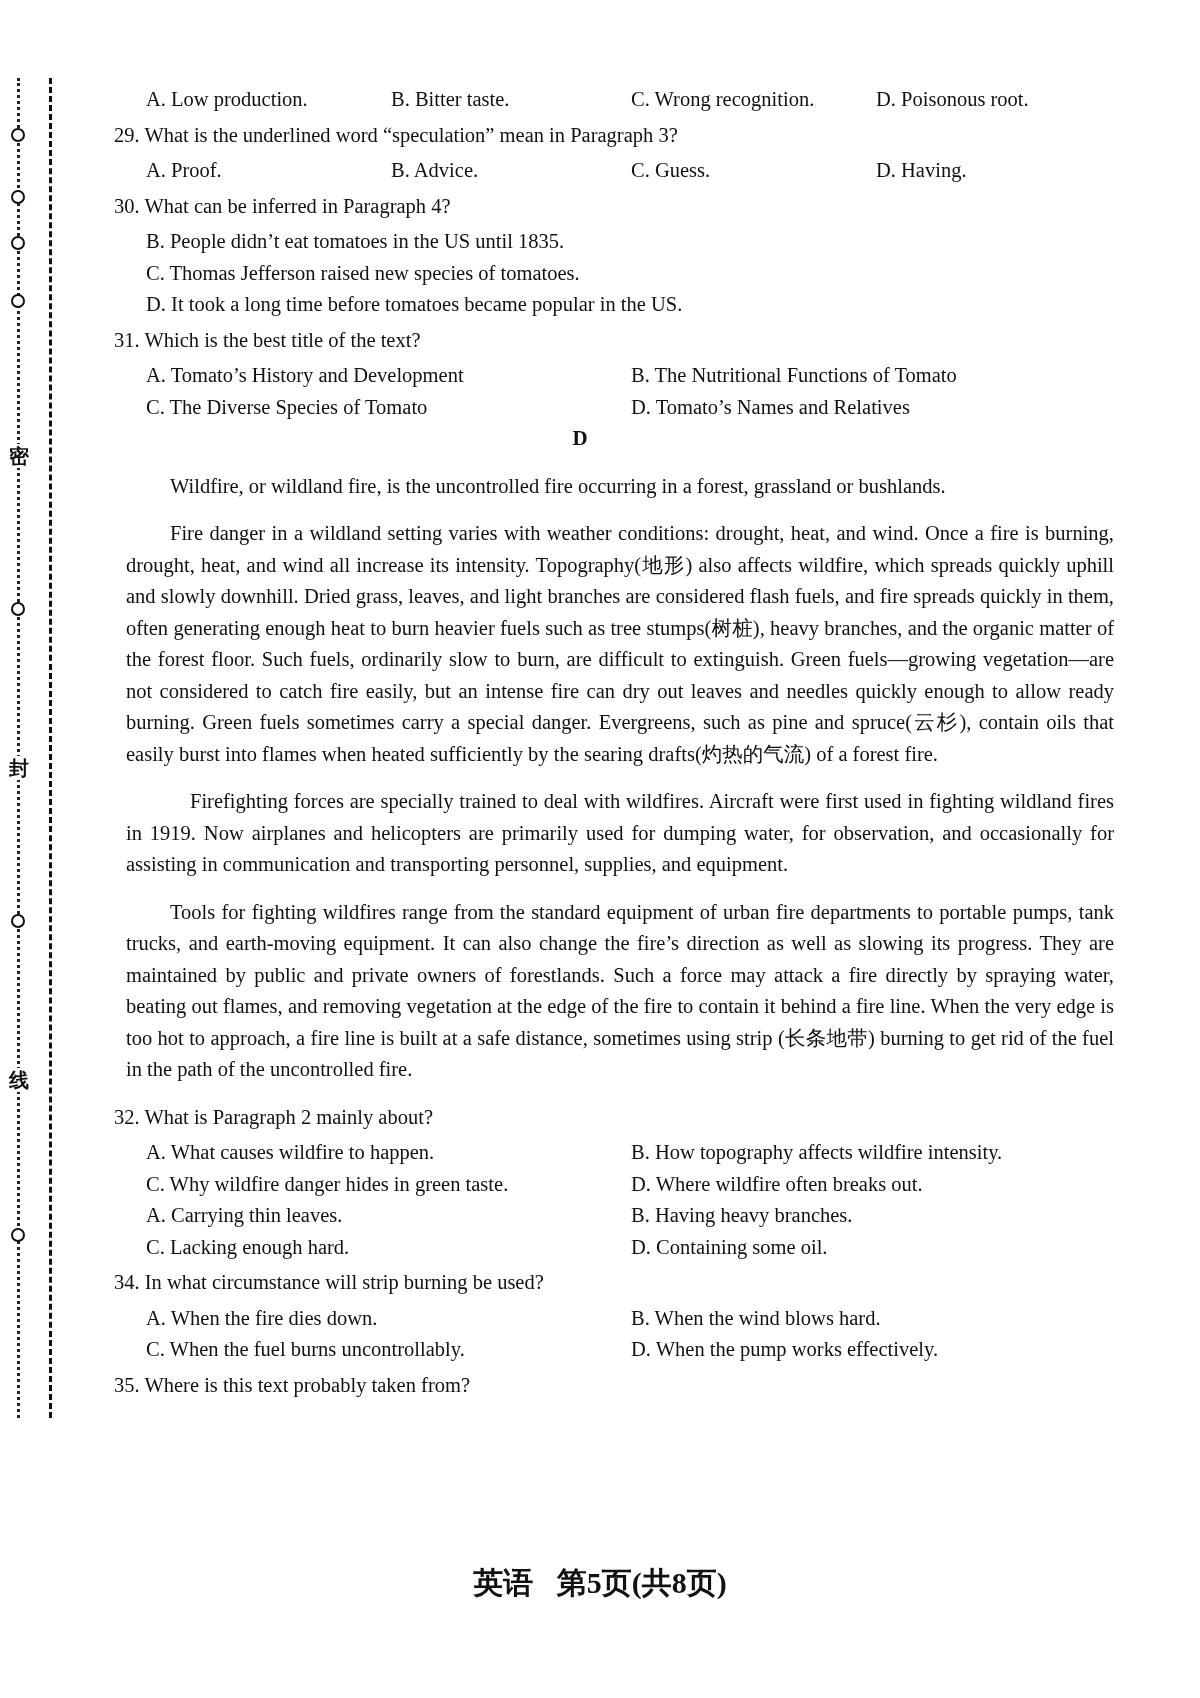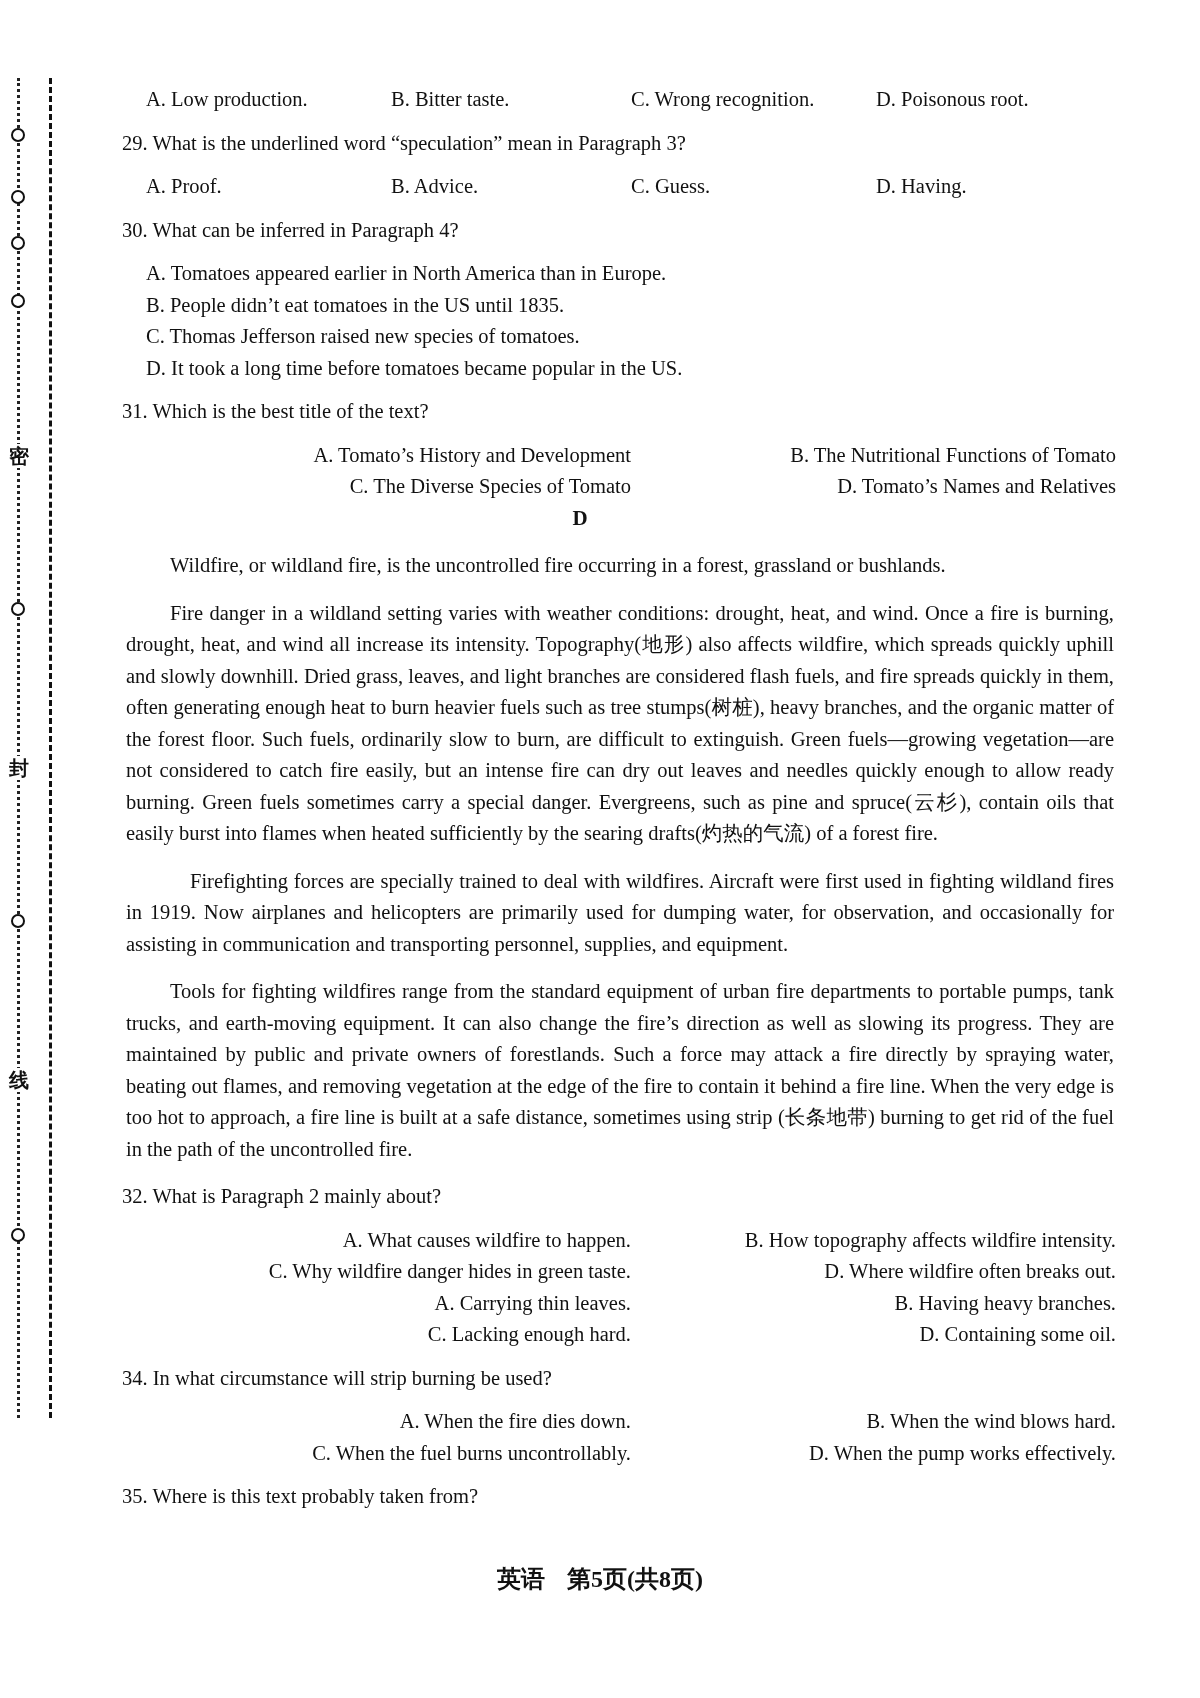--- a/index.html
+++ b/index.html
@@ -24,33 +24,33 @@
     }
     .seal-char {
       position: absolute; left: 6px; width: 26px; font-size: 20px; font-weight: bold;
       background: #fff; text-align: center; line-height: 24px;
       font-family: "DejaVu Sans", sans-serif;
     }
     .content {
       position: absolute; left: 110px; top: 84px; width: 1020px;
       font-size: 20.5px; line-height: 31.5px;
     }
-    .q { margin: 12px; }
+    .q { margin: 4px; }
     .opt-row { display: flex; padding-left: 36px; }
     .opt-row.four .opt { width: 245px; }
     .opt-row.four .opt:nth-child(2) { width: 240px; }
-    .opt-row.two .opt { width: 485px; text-align: right; }
+    .opt-row.two .opt { width: 485px; }
     .opt-single { padding-left: 36px; }
     .section-title { text-align: center; font-weight: bold; font-size: 21px; margin-left: -80px; }
     .para { text-align: justify; margin: 16px; }
     .para.indent { text-indent: 44px; }
     .para.indent-big { text-indent: 64px; }
     .footer {
       position: absolute; left: 0; width: 1200px; top: 1563px; text-align: center;
-      font-size: 24px; font-weight: bold;
+      font-size: 30px; font-weight: bold;
     }
     .footer span { margin: 0 8px; }
   </style>
 </head>
 <body>
 
 <div class="binding">
   <div class="dotline"></div>
   <div class="dashline"></div>
   <div class="ring" style="top:50px"></div>
@@ -76,21 +76,20 @@
 
   <p class="q">29. What is the underlined word “speculation” mean in Paragraph 3?</p>
   <div class="opt-row four">
     <span class="opt">A. Proof.</span>
     <span class="opt">B. Advice.</span>
     <span class="opt">C. Guess.</span>
     <span class="opt">D. Having.</span>
   </div>
 
   <p class="q">30. What can be inferred in Paragraph 4?</p>
-  <div class="opt-single">A. Tomatoes appeared earlier in North America than in Europe.</div>
   <div class="opt-single">B. People didn’t eat tomatoes in the US until 1835.</div>
   <div class="opt-single">C. Thomas Jefferson raised new species of tomatoes.</div>
   <div class="opt-single">D. It took a long time before tomatoes became popular in the US.</div>
 
   <p class="q">31. Which is the best title of the text?</p>
   <div class="opt-row two">
     <span class="opt">A. Tomato’s History and Development</span>
     <span class="opt">B. The Nutritional Functions of Tomato</span>
   </div>
   <div class="opt-row two">

